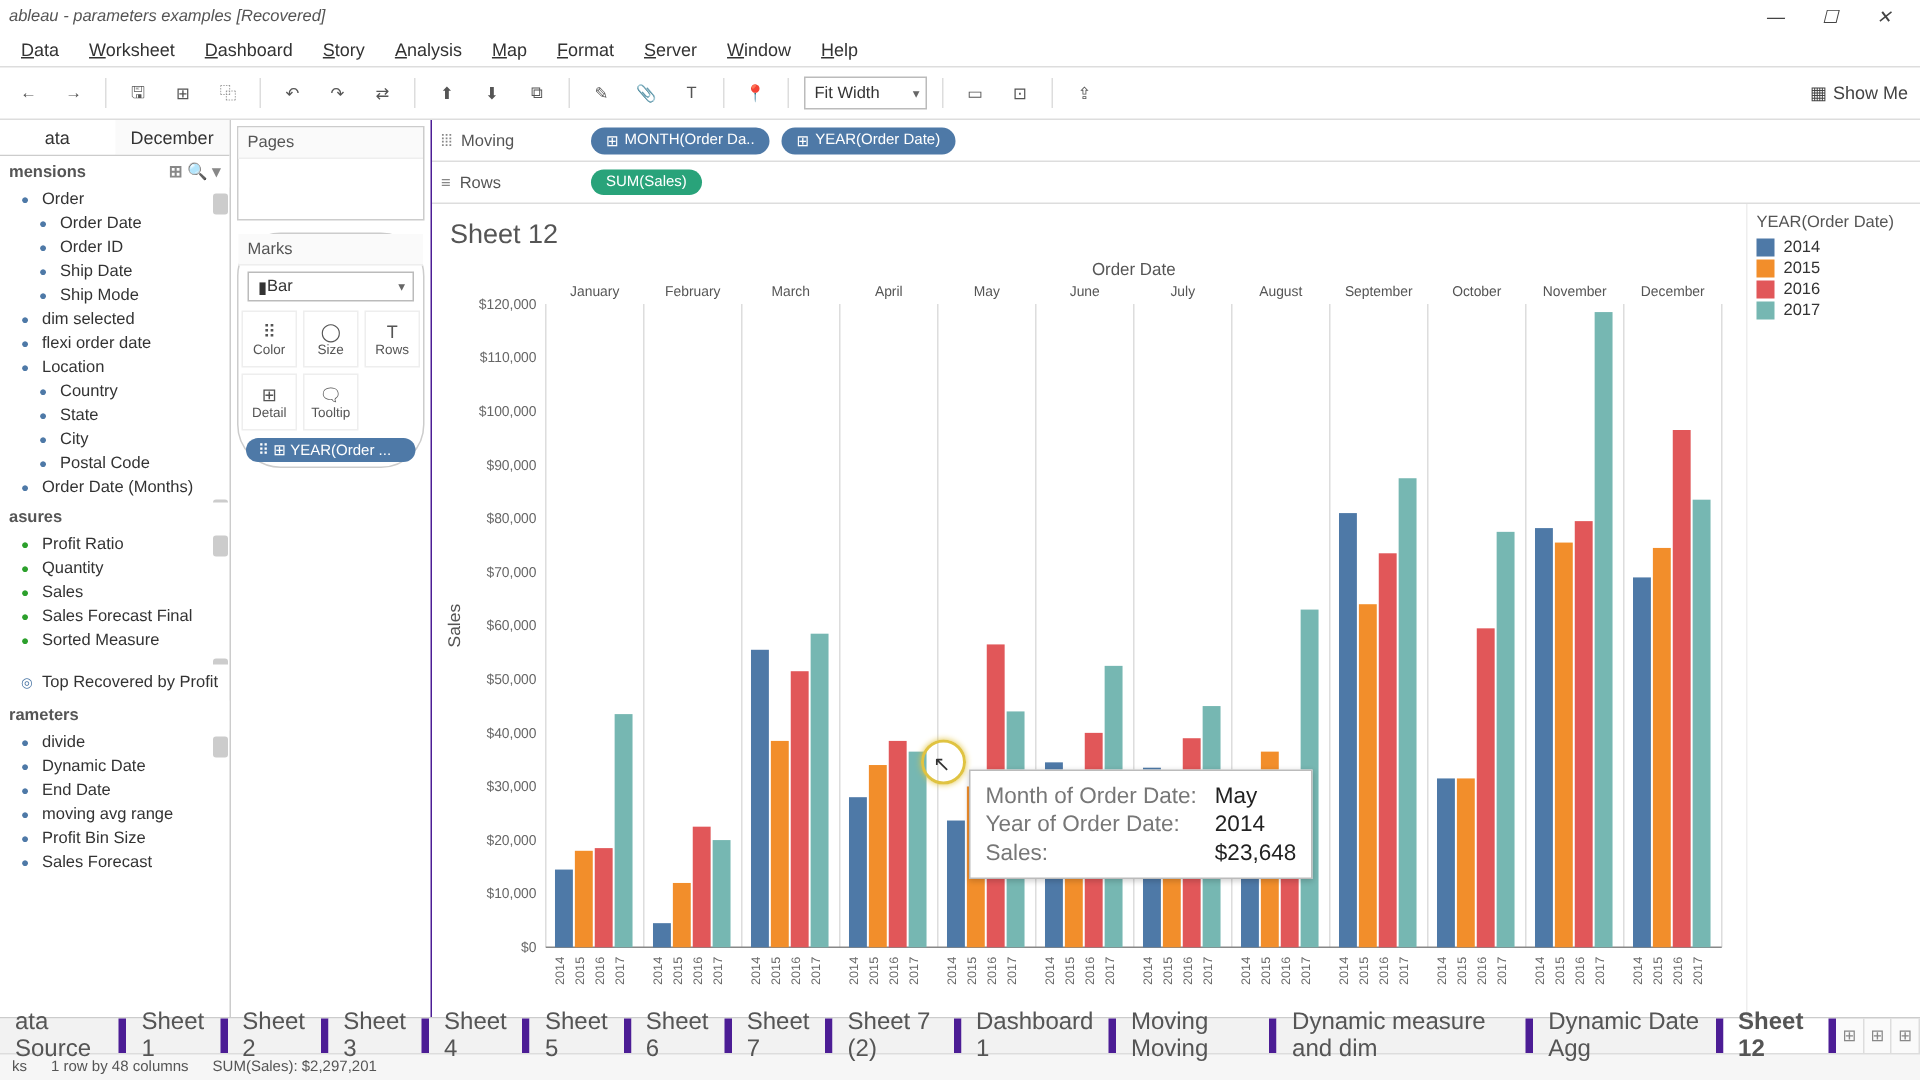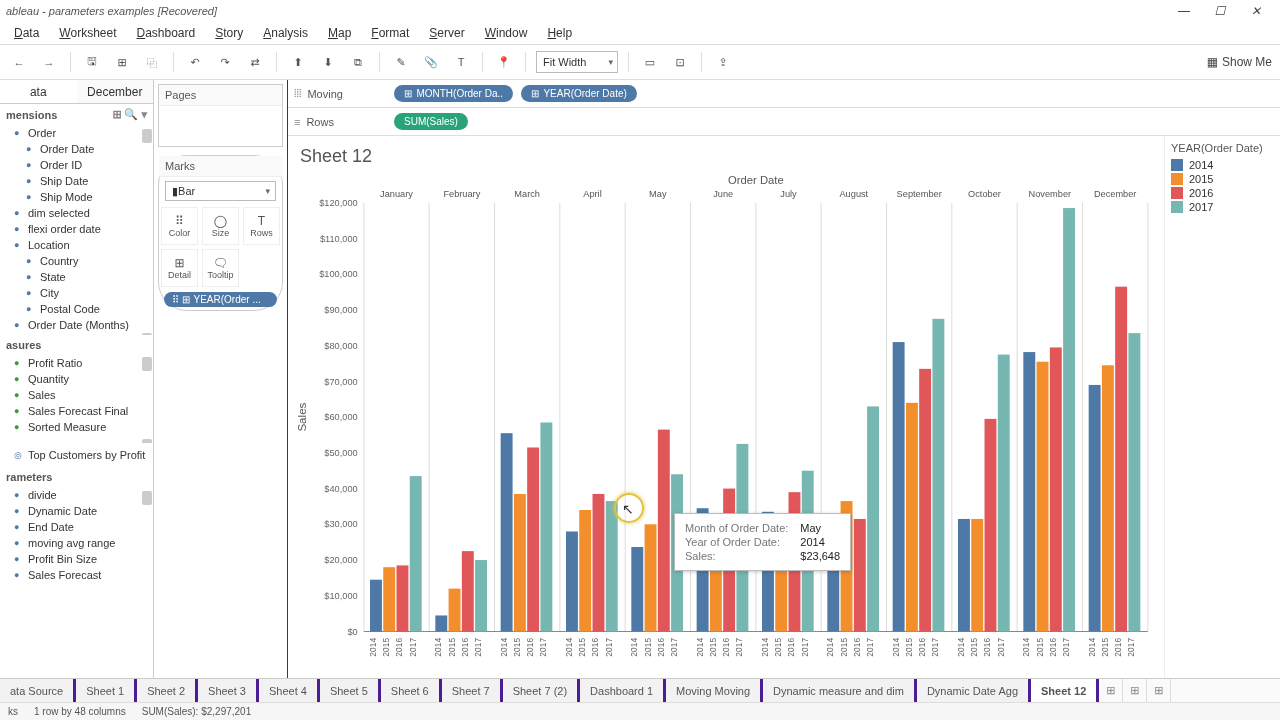--- a/index.html
+++ b/index.html
@@ -55,26 +55,26 @@
   .pill.blue { background:#4e79a7; }
   .pill.green { background:#29a37a; }
   .sheet-title { padding:10px 12px 4px; font-size:18px; color:#555; }
   .chart-container { flex:1; position:relative; padding:0 10px 0 4px; }
   svg.chart { width:100%; height:100%; }
   .legend-side { width:116px; border-left:1px solid #eee; padding:6px 6px; }
   .legend-title { font-size:11px; color:#555; margin-bottom:4px; }
   .legend-item { display:flex; align-items:center; font-size:11px; gap:6px; padding:1px 0; }
   .legend-sw { width:12px; height:12px; }
   
-  .tooltip { position:absolute; background:#fff; border:1px solid #bbb; box-shadow:0 1px 4px rgba(0,0,0,.2); padding:6px 8px; font-size:11px; color:#555;margin-left:28px; }
+  .tooltip { position:absolute; background:#fff; border:1px solid #bbb; box-shadow:0 1px 4px rgba(0,0,0,.2); padding:6px 8px; font-size:15px; color:#555; }
   .tooltip td.k { color:#777; padding-right:10px; }
   .tooltip td.v { color:#222; font-weight:500; }
   
   .bottom { height:24px; border-top:1px solid #ccc; background:#fafafa; display:flex; align-items:stretch; }
-  .btab { padding:0 10px; display:flex; align-items:center; font-size:11px; border-right:3px solid #4c1d95; color:#555; background:#f2f2f2; }
+  .btab { padding:0 10px; display:flex; align-items:center; font-size:16px; border-right:5px solid #4c1d95; color:#555; background:#f2f2f2; }
   .btab.active { background:#fff; font-weight:bold; }
   .btab-ic { width:24px; display:flex; align-items:center; justify-content:center; color:#888; border-right:1px solid #ddd; }
   
   .status { height:18px; background:#f6f6f6; border-top:1px solid #ddd; display:flex; align-items:center; font-size:10px; color:#555; padding:0 8px; gap:16px; }
   .highlight-ring { position:absolute; border:2px solid #e0c341; border-radius:50%; width:30px; height:30px; box-shadow:0 0 4px #e0c341; pointer-events:none; }
   .cursor { position:absolute; font-size:14px; pointer-events:none; }
 </style>
 </head>
 <body>
 
@@ -170,21 +170,21 @@
         <div class="dp-item meas"><span class="pill-icon">●</span>Sales</div>
         <div class="dp-item meas"><span class="pill-icon">●</span>Sales Forecast Final</div>
         <div class="dp-item meas"><span class="pill-icon">●</span>Sorted Measure</div>
         <div class="scroll-overlay">
           <div class="scroll-thumb" style="height:14px;margin-top:2px;"></div>
           <div class="scroll-thumb" style="height:14px;margin-top:68px;"></div>
         </div>
     </div>
     <div class="dp-item" style="padding-top:6px;padding-bottom:6px;">
         <span class="pill-icon">◎</span>
-        <span>Top Customers by Profit</span>
+        <span>Top Recovered by Profit</span>
       </div>
     <div class="dp-sect-head">rameters</div>
     <div class="dp-list" id="param-list" style="flex:1; overflow:hidden;">
       <div class="dp-item"><span class="pill-icon">●</span>divide</div>
         <div class="dp-item"><span class="pill-icon">●</span>Dynamic Date</div>
         <div class="dp-item"><span class="pill-icon">●</span>End Date</div>
         <div class="dp-item"><span class="pill-icon">●</span>moving avg range</div>
         <div class="dp-item"><span class="pill-icon">●</span>Profit Bin Size</div>
         <div class="dp-item"><span class="pill-icon">●</span>Sales Forecast</div>
         <div class="scroll-overlay">

